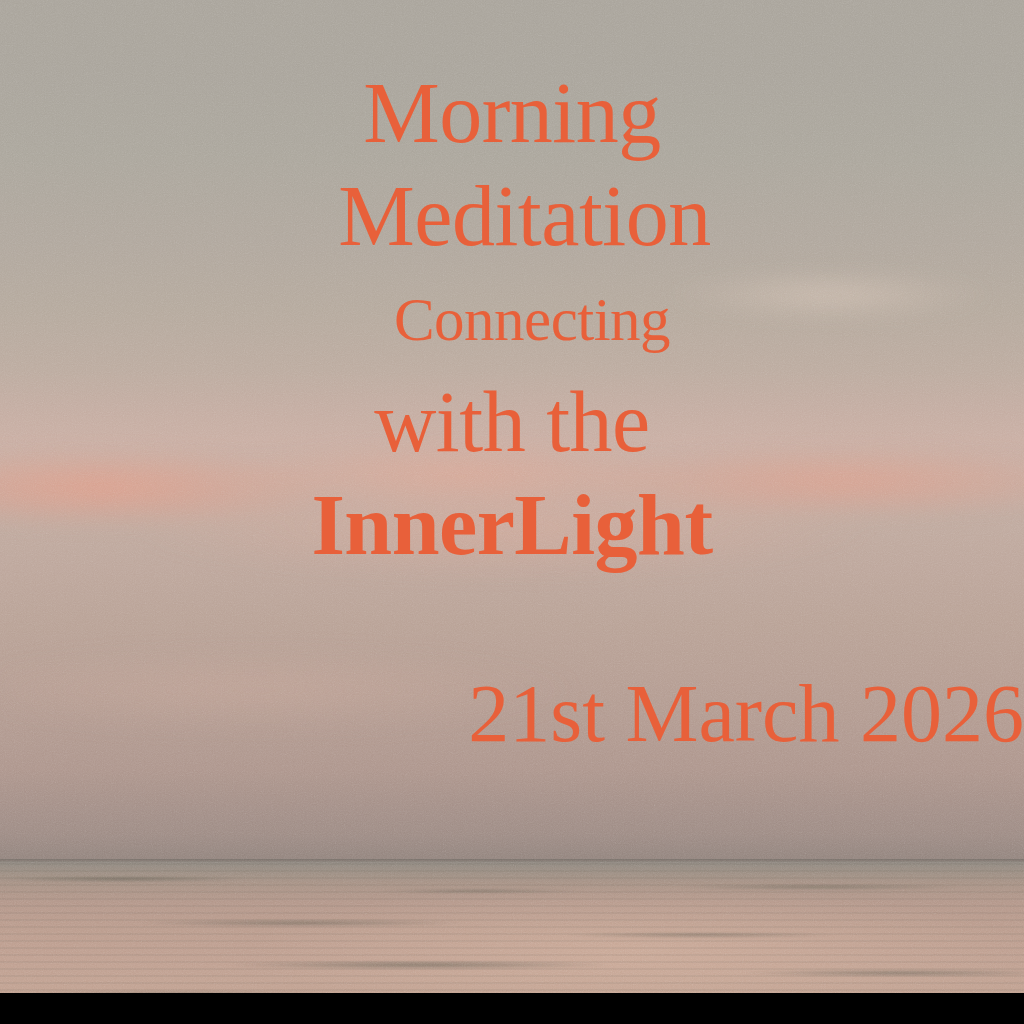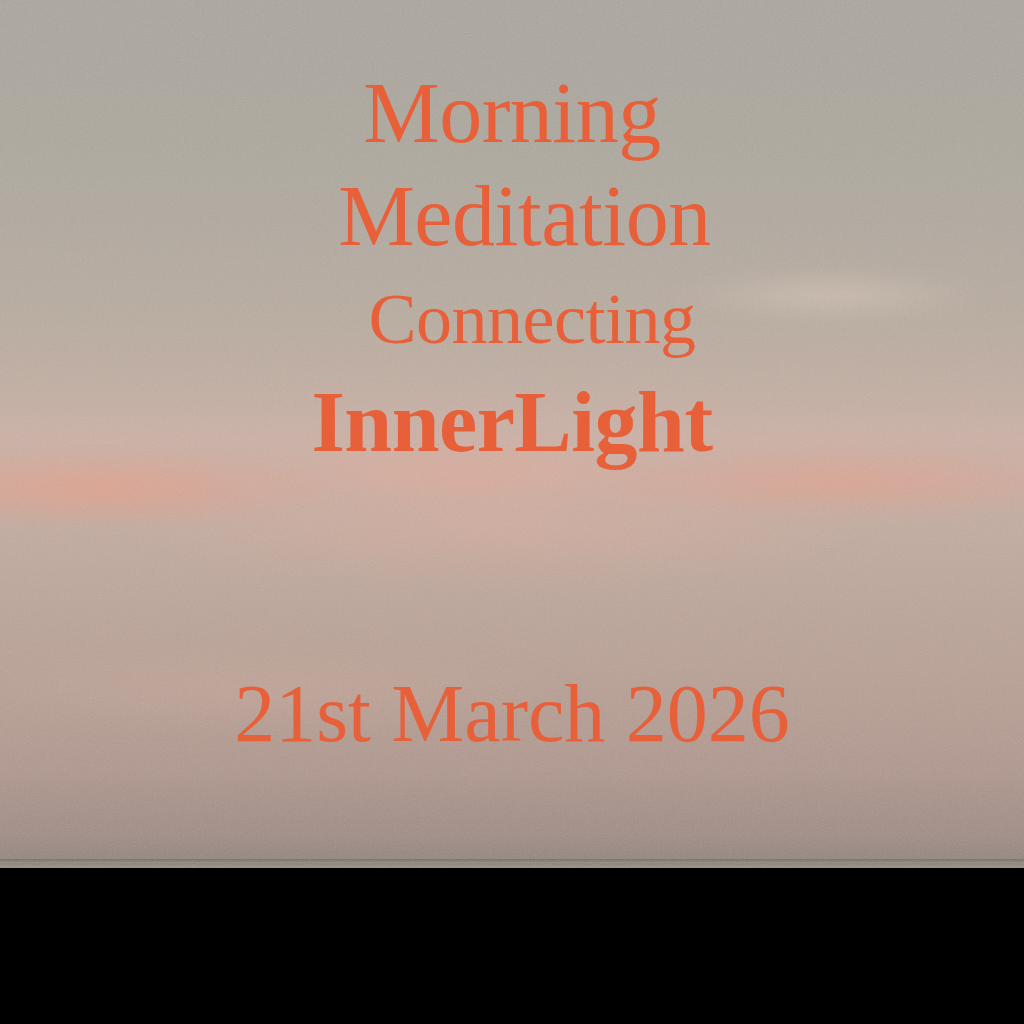--- a/index.html
+++ b/index.html
@@ -4,21 +4,21 @@
 <title>Morning Meditation Poster</title>
 <style>
   html, body {
     margin: 0;
     padding: 0;
     background: #000;
   }
   #poster {
     position: relative;
     width: 1024px;
-    height: 868px;
+    height: 993px;
     overflow: hidden;
     font-family: "Liberation Serif", "DejaVu Serif", serif;
     background: #0f172a;
     isolation: isolate;
   }
 
   
   .sky {
     position: absolute;
     left: 0; top: 0;
@@ -170,30 +170,30 @@
     color: #e8603a;
     font-size: 84px;
     line-height: 103px;
     font-weight: 400;
     letter-spacing: -0.5px;
     font-family: "Liberation Serif", "DejaVu Serif", serif;
   }
   .headline .ln { display: block; white-space: nowrap; }
   .headline .ln-morning     { font-size: 86px; }
   .headline .ln-meditation  { font-size: 86px; margin-left: 25px; }
-  .headline .ln-connecting  { font-size: 72px; margin-left: 40px; }
+  .headline .ln-connecting  { font-size: 61px; margin-left: 40px; }
   .headline .ln-with        { font-size: 86px; }
   .headline .ln-inner       { font-size: 86px; font-weight: bold; }
 
   .date-line {
     position: absolute;
     left: 0;
     top: 669px;
     width: 1024px;
-    text-align: center;
+    text-align: right;
     color: #e8603a;
     font-size: 82px;
     line-height: 90px;
     font-weight: 400;
     letter-spacing: 0px;
     white-space: nowrap;
     font-family: "Liberation Serif", "DejaVu Serif", serif;
   }
 </style>
 </head>
@@ -220,19 +220,20 @@
     </filter>
     <rect width="1024" height="1024" filter="url(#noiseFilter)"></rect>
   </svg>
 
   <div class="text-layer">
 
     <div class="headline">
       <span class="ln ln-morning">Morning</span>
       <span class="ln ln-meditation">Meditation</span>
       <span class="ln ln-connecting">Connecting</span>
+      <span class="ln ln-with">with the</span>
       <span class="ln ln-inner">InnerLight</span>
     </div>
 
     <div class="date-line">21st March 2026</div>
 
   </div>
 </div>
 
 </body></html>

